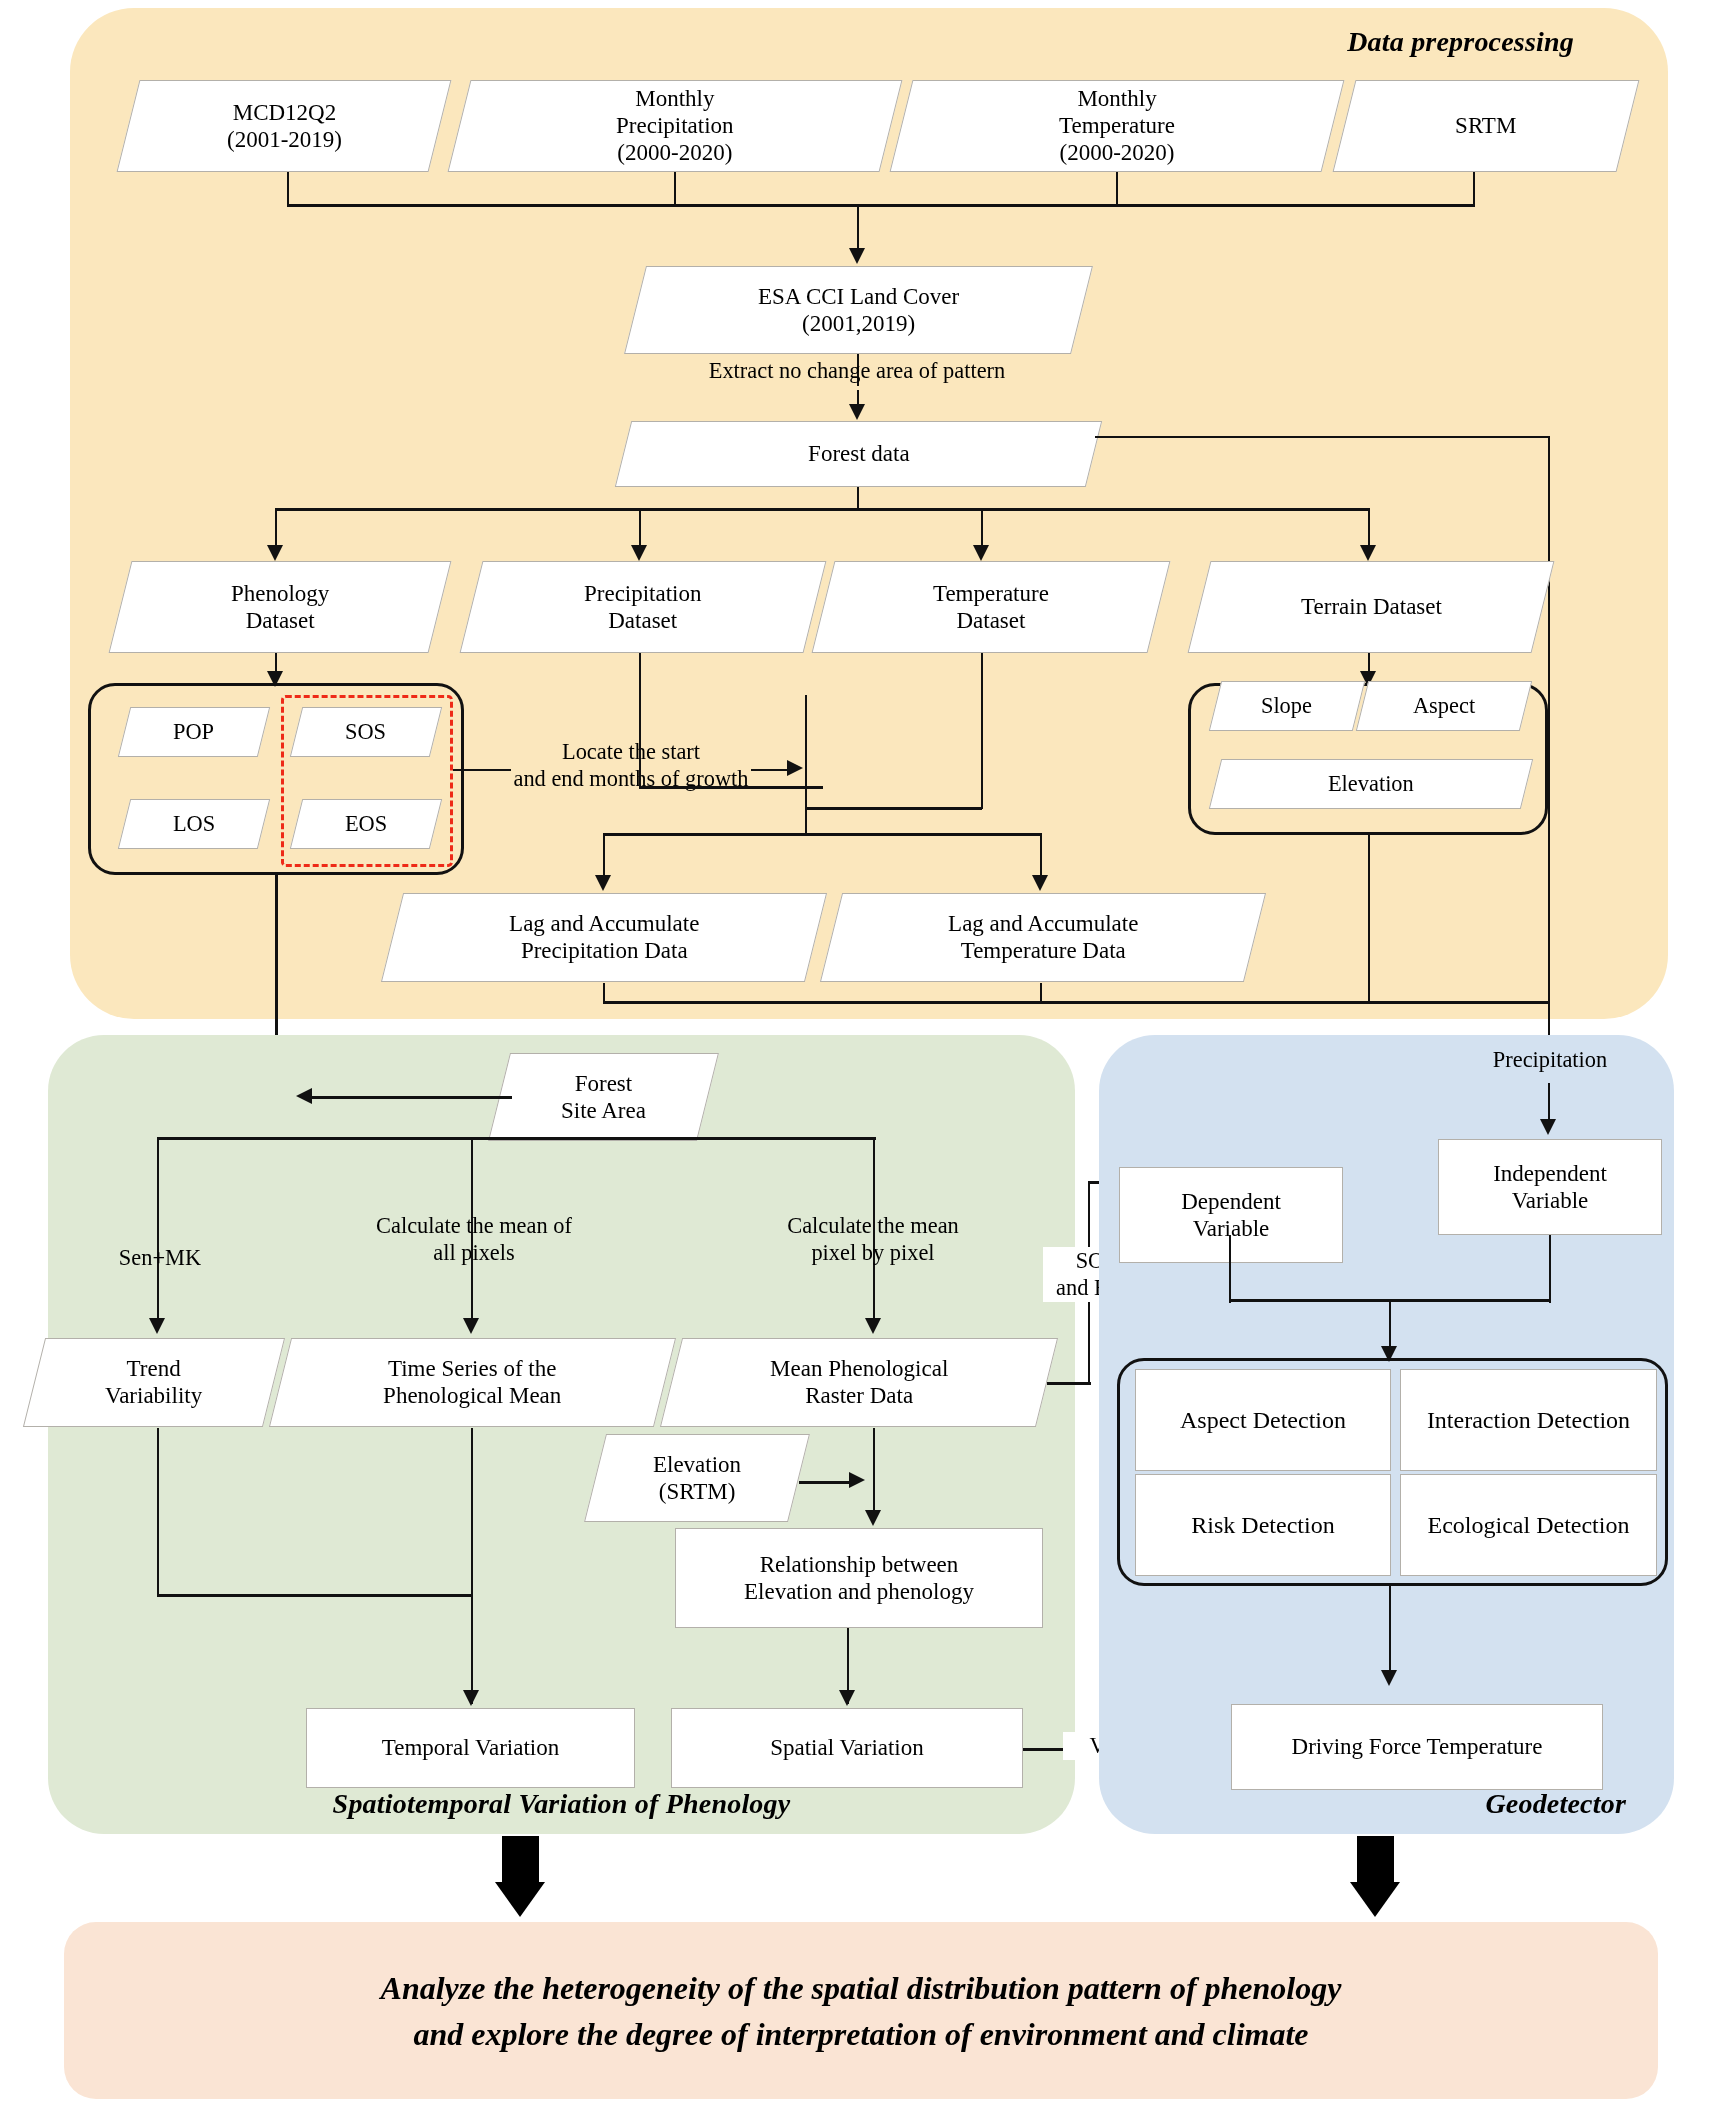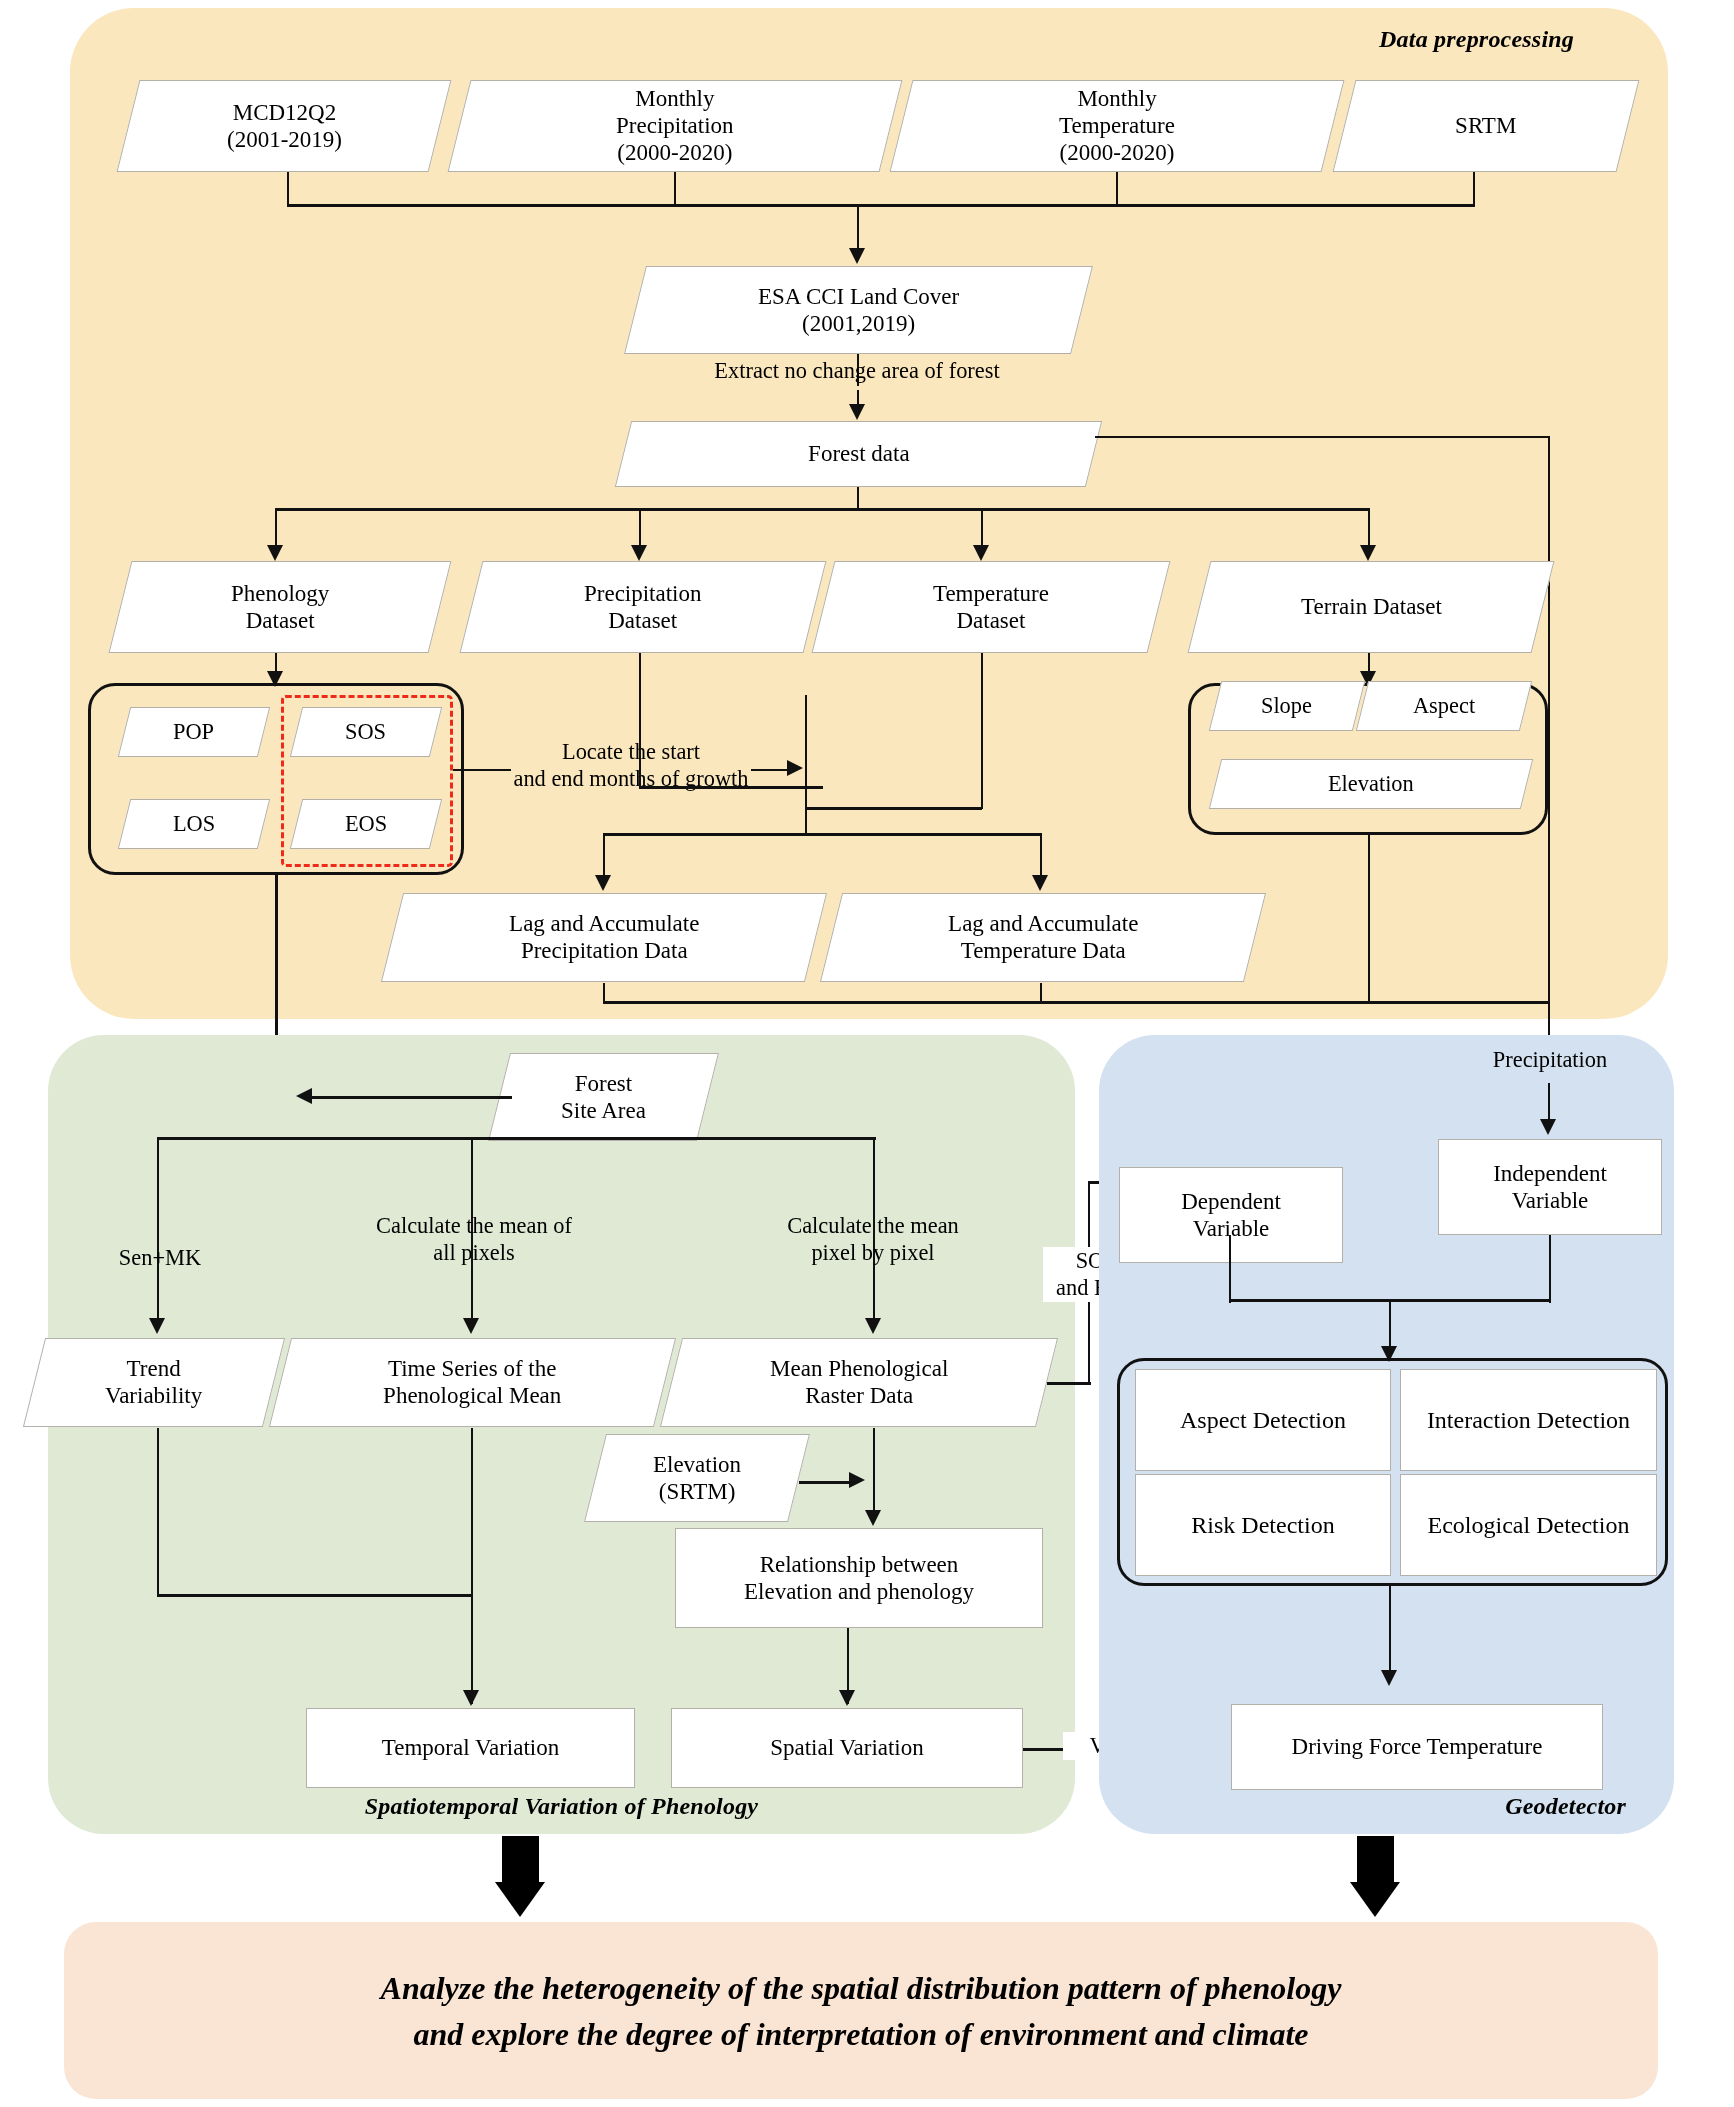--- a/index.html
+++ b/index.html
@@ -7,21 +7,21 @@
   body{font-family:"Liberation Serif", serif;}
   #root{position:relative;width:1735px;height:2108px;background:#ffffff;overflow:hidden;}
 
   
   .panel{position:absolute;border-radius:56px;}
   #panel-preprocessing{left:70px;top:8px;width:1598px;height:1011px;background:#fbe7bd;border-radius:64px;}
   #panel-spatiotemporal{left:48px;top:1035px;width:1027px;height:799px;background:#dfe9d4;border-radius:56px;}
   #panel-geodetector{left:1099px;top:1035px;width:575px;height:799px;background:#d3e1f0;border-radius:56px;}
   #panel-conclusion{left:64px;top:1922px;width:1594px;height:177px;background:#fae4d4;border-radius:32px;}
 
-  .panel-title{position:absolute;font-style:italic;font-weight:bold;font-size:24px;color:#000;white-space:nowrap;letter-spacing:0.2px;}
+  .panel-title{position:absolute;font-style:italic;font-weight:bold;font-size:28px;color:#000;white-space:nowrap;letter-spacing:0.2px;}
   #title-preprocessing{right:94px;top:17.6px;}
   #title-spatiotemporal{left:50%;transform:translateX(-50%);bottom:14.4px;}
   #title-geodetector{right:48px;bottom:14.4px;}
 
   
   .node{position:absolute;box-sizing:border-box;display:flex;align-items:center;justify-content:center;
         text-align:center;line-height:1.18;color:#000;background:#ffffff;border:1.6px solid #b3b0aa;
         font-size:23px;padding:1.6px 3.2px;}
   .para{transform:skewX(-14deg);}
   .para > span{display:block;transform:skewX(14deg);}
@@ -86,21 +86,21 @@
 
   <div class="ln lnv" style="left:857px;top:204px;height:48px;"></div>
   <div class="arrow-d" style="left:849px;top:248px;"></div>
 
   <div class="node para" style="left:635px;top:266px;width:447px;height:88px;">
       <span style="white-space:pre-line">ESA CCI Land Cover
 (2001,2019)</span>
     </div>
 
   <div class="ln lnv" style="left:857px;top:354px;height:32px;"></div>
-  <div class="edge-label" style="left:675px;top:358px;width:364px;">Extract no change area of forest</div>
+  <div class="edge-label" style="left:675px;top:358px;width:364px;">Extract no change area of pattern</div>
   <div class="ln lnv" style="left:857px;top:390px;height:19px;"></div>
   <div class="arrow-d" style="left:849px;top:404px;"></div>
 
   <div class="node para" style="left:623px;top:421px;width:471px;height:66px;">
       <span>Forest data</span>
     </div>
 
   <div class="ln lnh" style="left:1095px;top:436px;width:455px;"></div>
   <div class="ln lnv" style="left:1548px;top:436px;height:639px;"></div>
 

